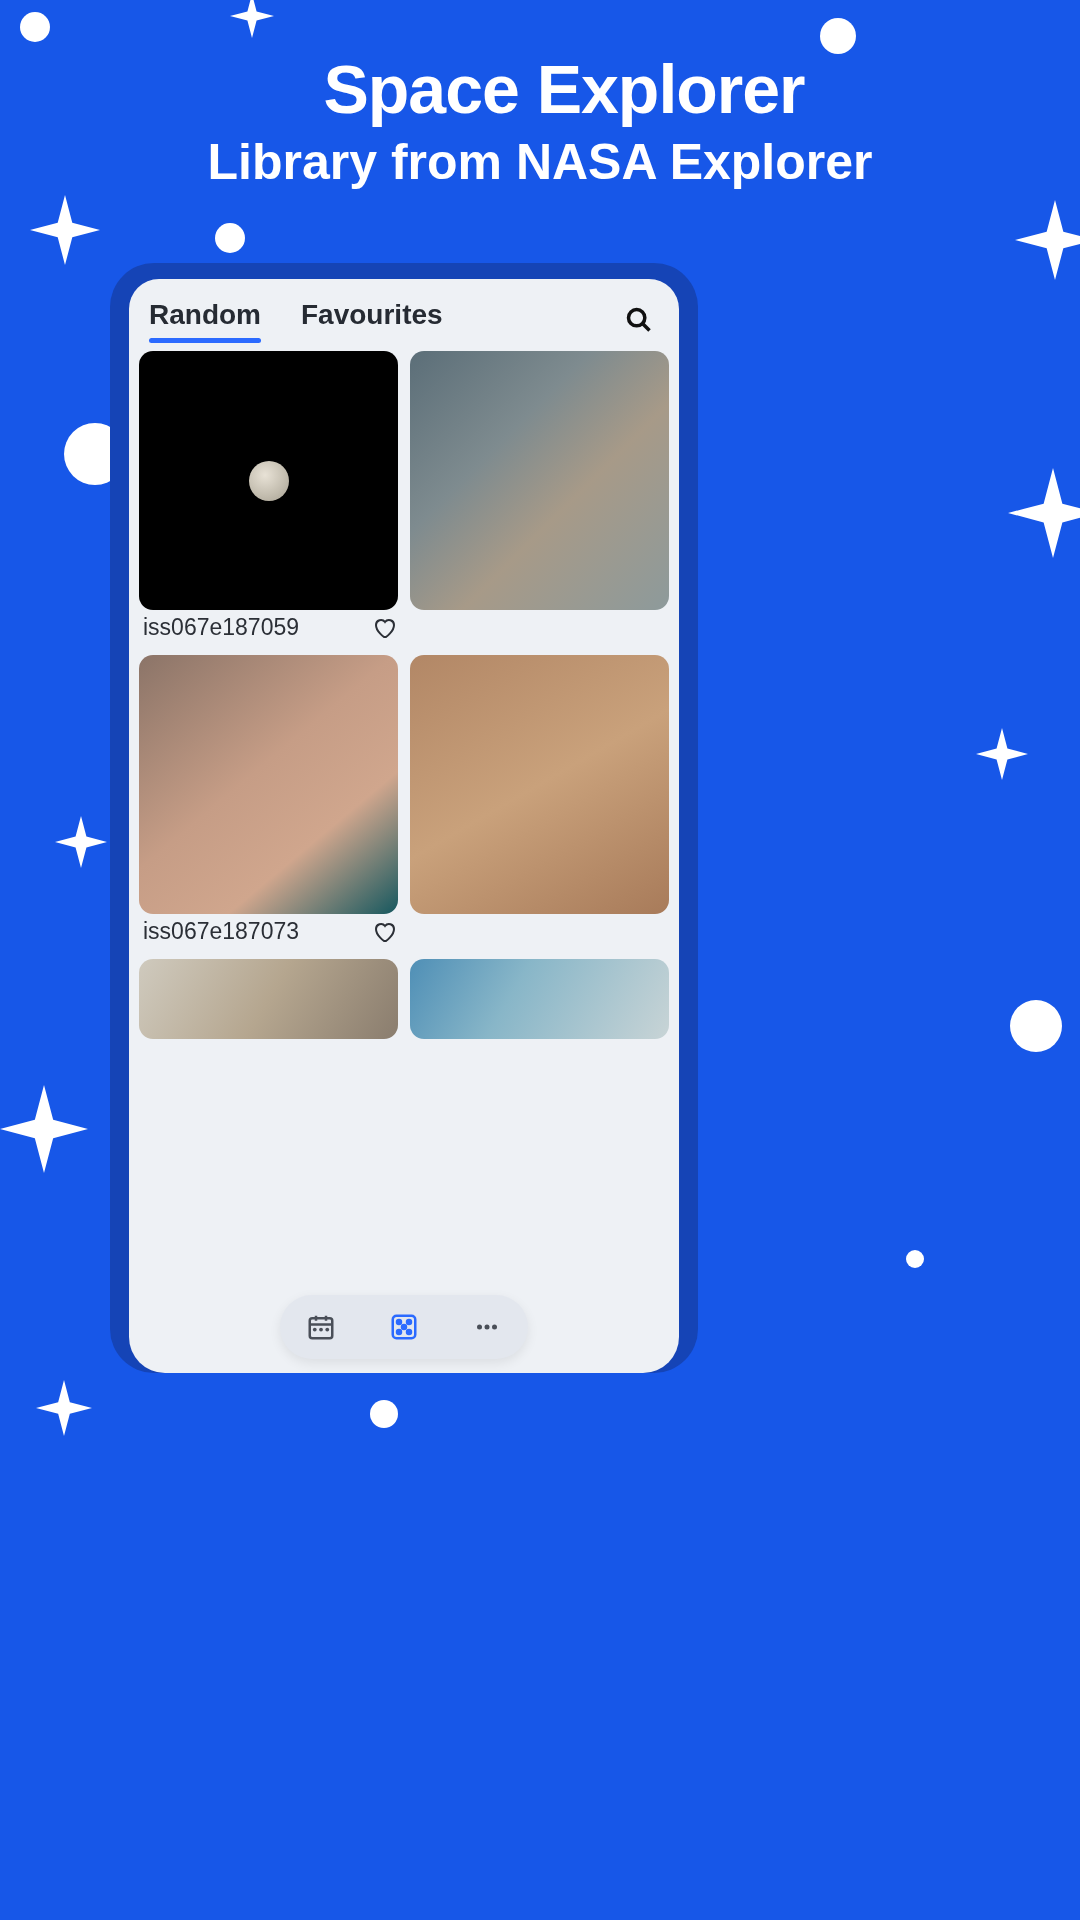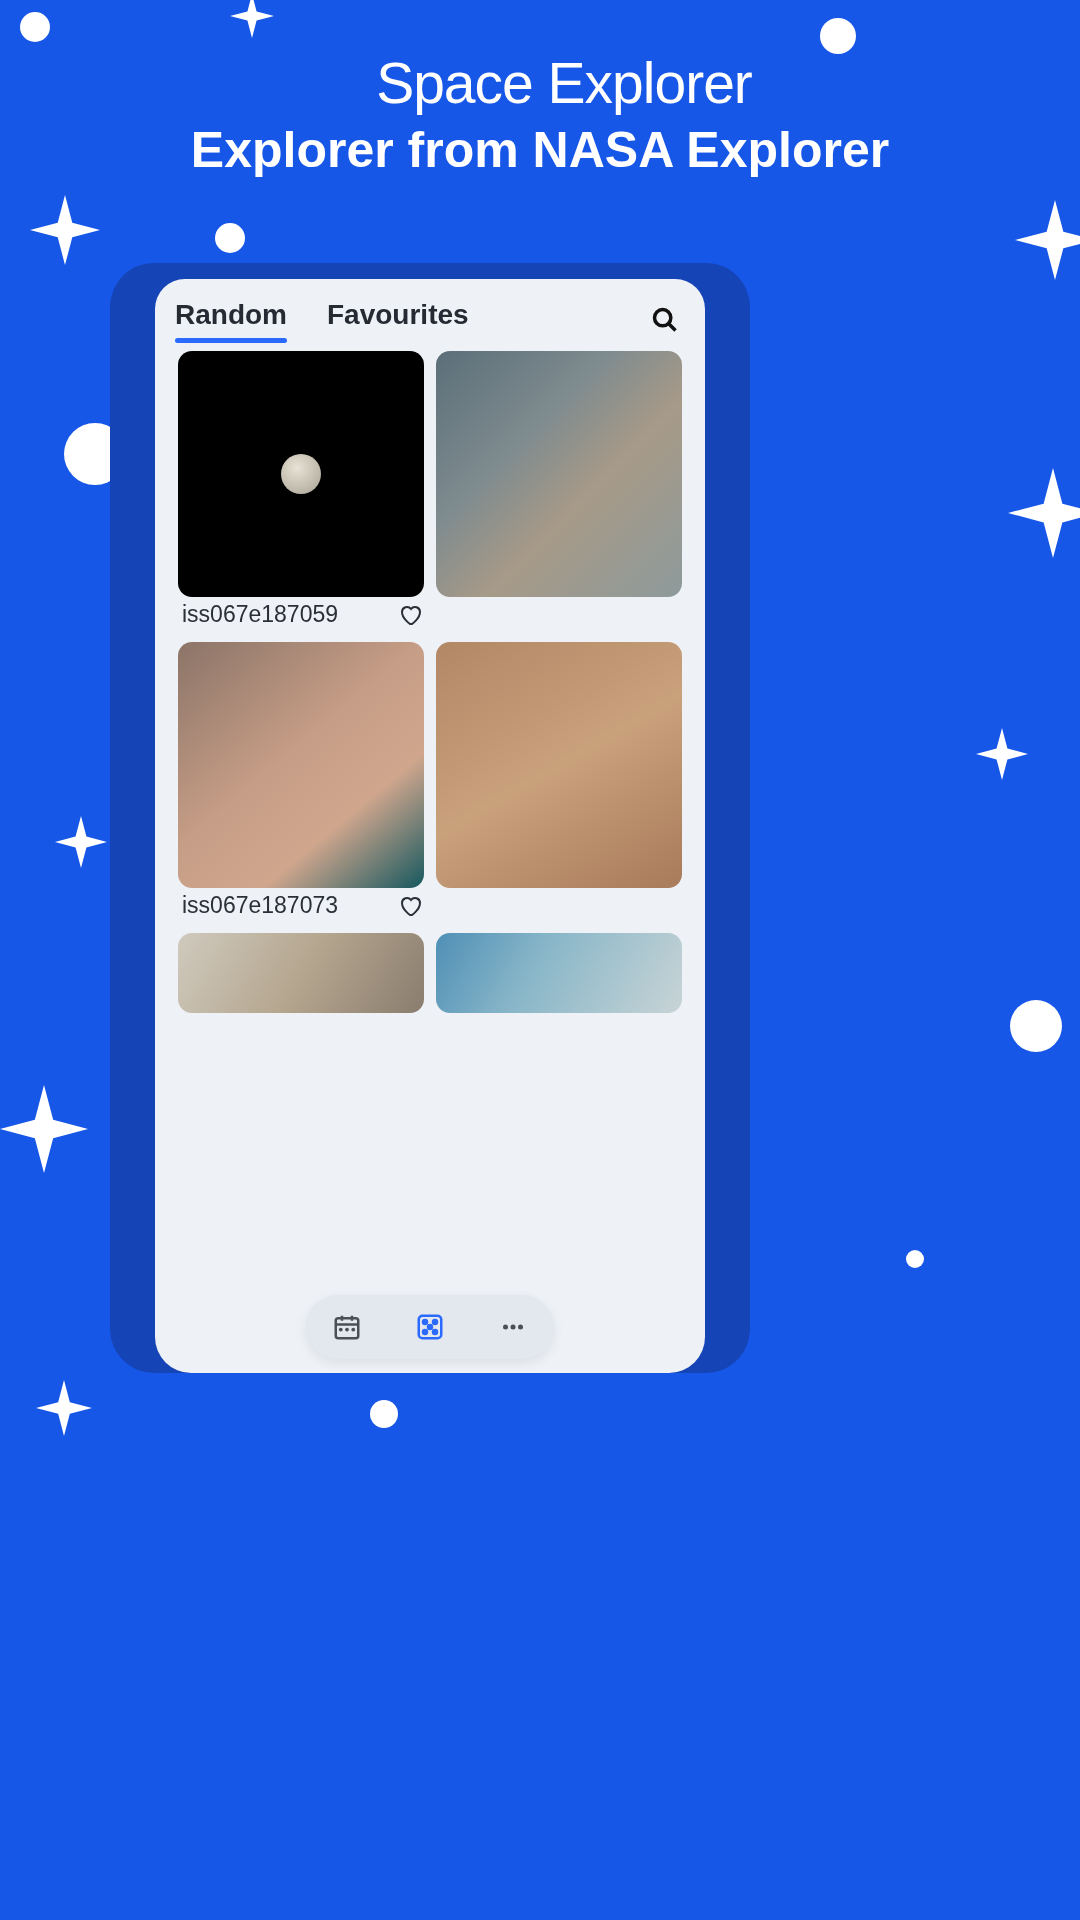--- a/index.html
+++ b/index.html
@@ -22,38 +22,38 @@
     }
     .header-text {
       position: absolute;
       top: 50px;
       left: 0;
       right: 0;
       text-align: center;
       color: #fff;
     }
     .header-title {
-      font-size: 57px;
-      font-weight: 400;
+      font-size: 68px;
+      font-weight: 700;
       letter-spacing: -1px;
       padding-left: 48px;
     }
     .header-subtitle {
       font-size: 50px;
       font-weight: 700;
       margin-top: 5px;
     }
     .header-subtitle .accent {
       color: #ffffff;
     }
     .phone-frame {
       position: absolute;
       left: 110px;
       top: 263px;
-      width: 640px;
+      width: 588px;
       height: 1110px;
       background: #1544b6;
       border-radius: 44px;
       padding: 16px 0 0 0;
     }
     .phone-screen {
       width: 550px;
       height: 1094px;
       margin: 0 auto;
       background: #eef1f5;
@@ -82,21 +82,21 @@
       bottom: -2px;
       height: 5px;
       background: #2b6aff;
       border-radius: 3px;
     }
     .search-btn {
       margin-left: auto;
       padding-right: 6px;
     }
     .grid {
-      padding: 0 23px;
+      padding: 0 10px;
       display: grid;
       grid-template-columns: 1fr 1fr;
       gap: 8px 12px;
     }
     .tile {
       display: flex;
       flex-direction: column;
     }
     .tile-image {
       width: 100%;
@@ -194,21 +194,21 @@
 <div class="star-sparkle" style="left:36px; top:1380px;">
   <svg width="56" height="56" viewBox="0 0 24 24" fill="currentColor">
       <path d="M12 0l2.5 9.5L24 12l-9.5 2.5L12 24l-2.5-9.5L0 12l9.5-2.5z"></path>
     </svg>
 </div>
 <div class="star-circle" style="left:370px; top:1400px; width:28px; height:28px;"></div>
 
 <div class="header-text">
   <div class="header-title">Space Explorer</div>
   <div class="header-subtitle">
-    <span>Explorer from </span><span class="accent">NASA</span><span> Explorer</span>
+    <span>Library from </span><span class="accent">NASA</span><span> Explorer</span>
   </div>
 </div>
 
 <div class="phone-frame">
   <div class="phone-screen">
 
     <div class="tabs-bar">
       <div class="tab active">Random</div>
       <div class="tab">Favourites</div>
       <div class="search-btn">

